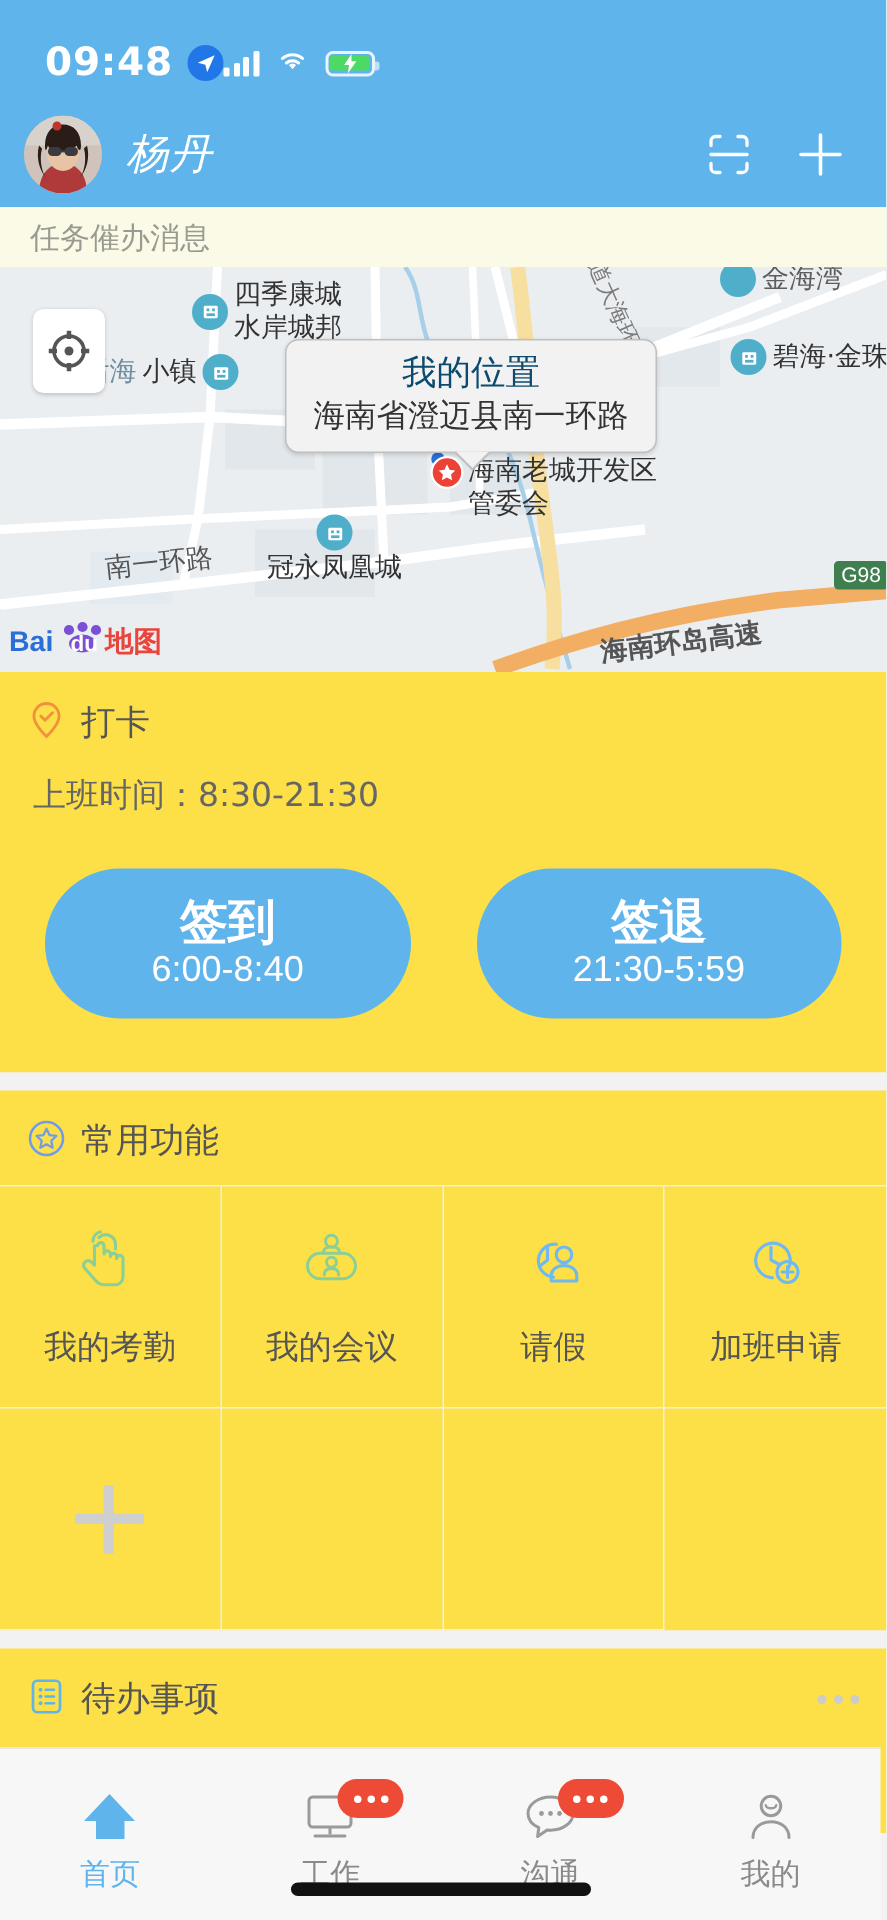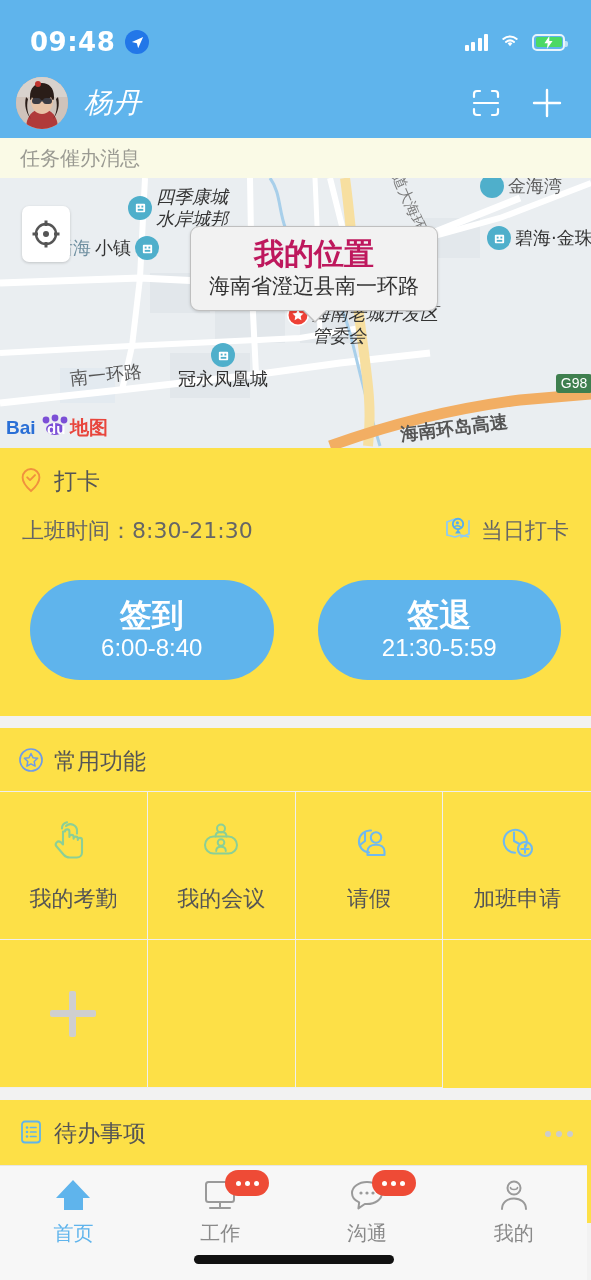--- a/index.html
+++ b/index.html
@@ -8,21 +8,21 @@
     font-family: "DejaVu Sans", "Liberation Sans", sans-serif;
     background:#f2f2f2;
     overflow:hidden;
     -webkit-font-smoothing:antialiased;
   }
   .phone { position:relative; width:591px; height:1280px; background:#f2f2f2; overflow:hidden; }
 
   
   .statusbar {
     height:68px; background:#5FB4EC; display:flex; align-items:center;
-    justify-content:space-between; padding:16px 26px 0 30px;
+    justify-content:flex-start; padding:16px 26px 0 30px;
   }
   .sb-left { display:flex; align-items:center; gap:10px; }
   .sb-time { color:#fff; font-size:26px; font-weight:600; letter-spacing:0.5px; }
   .loc-arrow {
     width:24px; height:24px; border-radius:50%; background:#2277e8;
     display:flex; align-items:center; justify-content:center;
   }
   .sb-right { display:flex; align-items:center; gap:11px; }
   .bars { display:flex; align-items:flex-end; gap:2.5px; height:17px; }
   .bars i { display:block; width:4px; background:#fff; border-radius:1px; }
@@ -64,33 +64,33 @@
   
   .map { position:relative; height:270px; background:#EAEEF1; overflow:hidden; }
   .map-bg { position:absolute; inset:0; }
   .poi { position:absolute; display:flex; align-items:center; gap:4px; white-space:nowrap; }
   .poi-ico {
     width:24px; height:24px; border-radius:50%; background:#4FAFCB; flex:none;
     display:flex; align-items:center; justify-content:center;
   }
   .poi-ico svg { display:block; }
   .poi-label { font-size:18px; color:#333; line-height:1.15; }
-  .poi-label.two { line-height:1.2;font-style:italic; }
+  .poi-label.two { line-height:1.2; }
   .road-label { position:absolute; font-size:18px; color:#555; white-space:nowrap; }
   .recenter {
     position:absolute; left:22px; top:28px; width:48px; height:56px;
     background:#fff; border-radius:7px; box-shadow:0 1px 3px rgba(0,0,0,.18);
     display:flex; align-items:center; justify-content:center;
   }
   .callout {
     position:absolute; left:190px; top:48px; background:#F2F2F2;
     border:1px solid #BFBFBF; border-radius:9px; padding:8px 18px 10px;
     text-align:center; box-shadow:0 1px 3px rgba(0,0,0,.15);
   }
-  .callout .t1 { font-size:30px; color:#be185d; line-height:1.25;font-weight:bold; }
+  .callout .t1 { font-size:23px; color:#0c4a6e; line-height:1.25; }
   .callout .t2 { font-size:21px; color:#333; line-height:1.3; }
   .callout:after {
     content:''; position:absolute; left:50%; margin-left:-10px; bottom:-11px;
     width:0; height:0; border-left:11px solid transparent;
     border-right:11px solid transparent; border-top:11px solid #F2F2F2;
   }
   .callout:before {
     content:''; position:absolute; left:50%; margin-left:-11px; bottom:-13px;
     width:0; height:0; border-left:12px solid transparent;
     border-right:12px solid transparent; border-top:12px solid #BFBFBF;
@@ -133,21 +133,21 @@
   }
   .add-plus:before { left:0; top:19px; width:46px; height:7px; }
   .add-plus:after { top:0; left:19px; height:46px; width:7px; }
 
   
   .todo-item { padding:6px 18px 22px; font-size:24px; color:#444; }
 
   
   .tabbar {
     position:absolute; left:0; right:4px; bottom:0; height:115px; background:#F7F7F7;
-    border-top:1px solid #E6E6E6; display:flex; padding-top:10px;
+    border-top:1px solid #E6E6E6; display:flex; padding-top:26px;
   }
   .tab { flex:1; display:flex; flex-direction:column; align-items:center; gap:6px; position:relative; }
   .tab .tl { font-size:20px; color:#8a8a8a; }
   .tab.active .tl { color:#5FB4EC; }
   .tab-ico { position:relative; width:42px; height:38px; display:flex; align-items:center; justify-content:center;}
   .badge {
     position:absolute; left:26px; top:-6px; background:#EE4B36; border-radius:14px;
     height:26px; min-width:44px; display:flex; align-items:center; justify-content:center; gap:4px;
     padding:0 8px;
   }
@@ -367,33 +367,20 @@
       <span>
         <svg width="26" height="26" viewBox="0 0 26 26">
           <path d="M13 2a8.4 8.4 0 0 0-8.4 8.4c0 6 8.4 13.6 8.4 13.6s8.4-7.6 8.4-13.6A8.4 8.4 0 0 0 13 2z" fill="none" stroke="#F0913E" stroke-width="1.9"></path>
           <path d="M9.2 10.3l2.8 2.8 5-5" fill="none" stroke="#F0913E" stroke-width="1.9" stroke-linecap="round" stroke-linejoin="round"></path>
         </svg>
       </span>
       <span class="sec-title">打卡</span>
     </div>
     <div class="punch-row">
       <span class="work-time">上班时间：8:30-21:30</span>
-      <span class="today-punch">
-        <span>
-          <svg width="28" height="26" viewBox="0 0 28 26">
-            <path d="M3 7v13M3 7l8-3M25 6v13M25 19l-8 3" fill="none" stroke="#8FCBF2" stroke-width="1.8" stroke-linecap="round"></path>
-            <path d="M3 20l8 2 6-2 8 2" fill="none" stroke="#8FCBF2" stroke-width="1.8" stroke-linejoin="round"></path>
-            <circle cx="14" cy="9" r="5.2" fill="none" stroke="#56AEEE" stroke-width="1.9"></circle>
-            <path d="M14 14.2l-3 4.4h6z" fill="#56AEEE"></path>
-            <circle cx="13.4" cy="7.8" r="1.6" fill="#56AEEE"></circle>
-            <path d="M10.4 12c.8-1.6 5-1.6 6 0" fill="none" stroke="#56AEEE" stroke-width="1.5" stroke-linecap="round"></path>
-          </svg>
-        </span>
-        <span>当日打卡</span>
-      </span>
     </div>
     <div class="btn-row">
       <button class="punch-btn">
         <span class="bt">签到</span>
         <span class="bs">6:00-8:40</span>
       </button>
       <button class="punch-btn">
         <span class="bt">签退</span>
         <span class="bs">21:30-5:59</span>
       </button>

